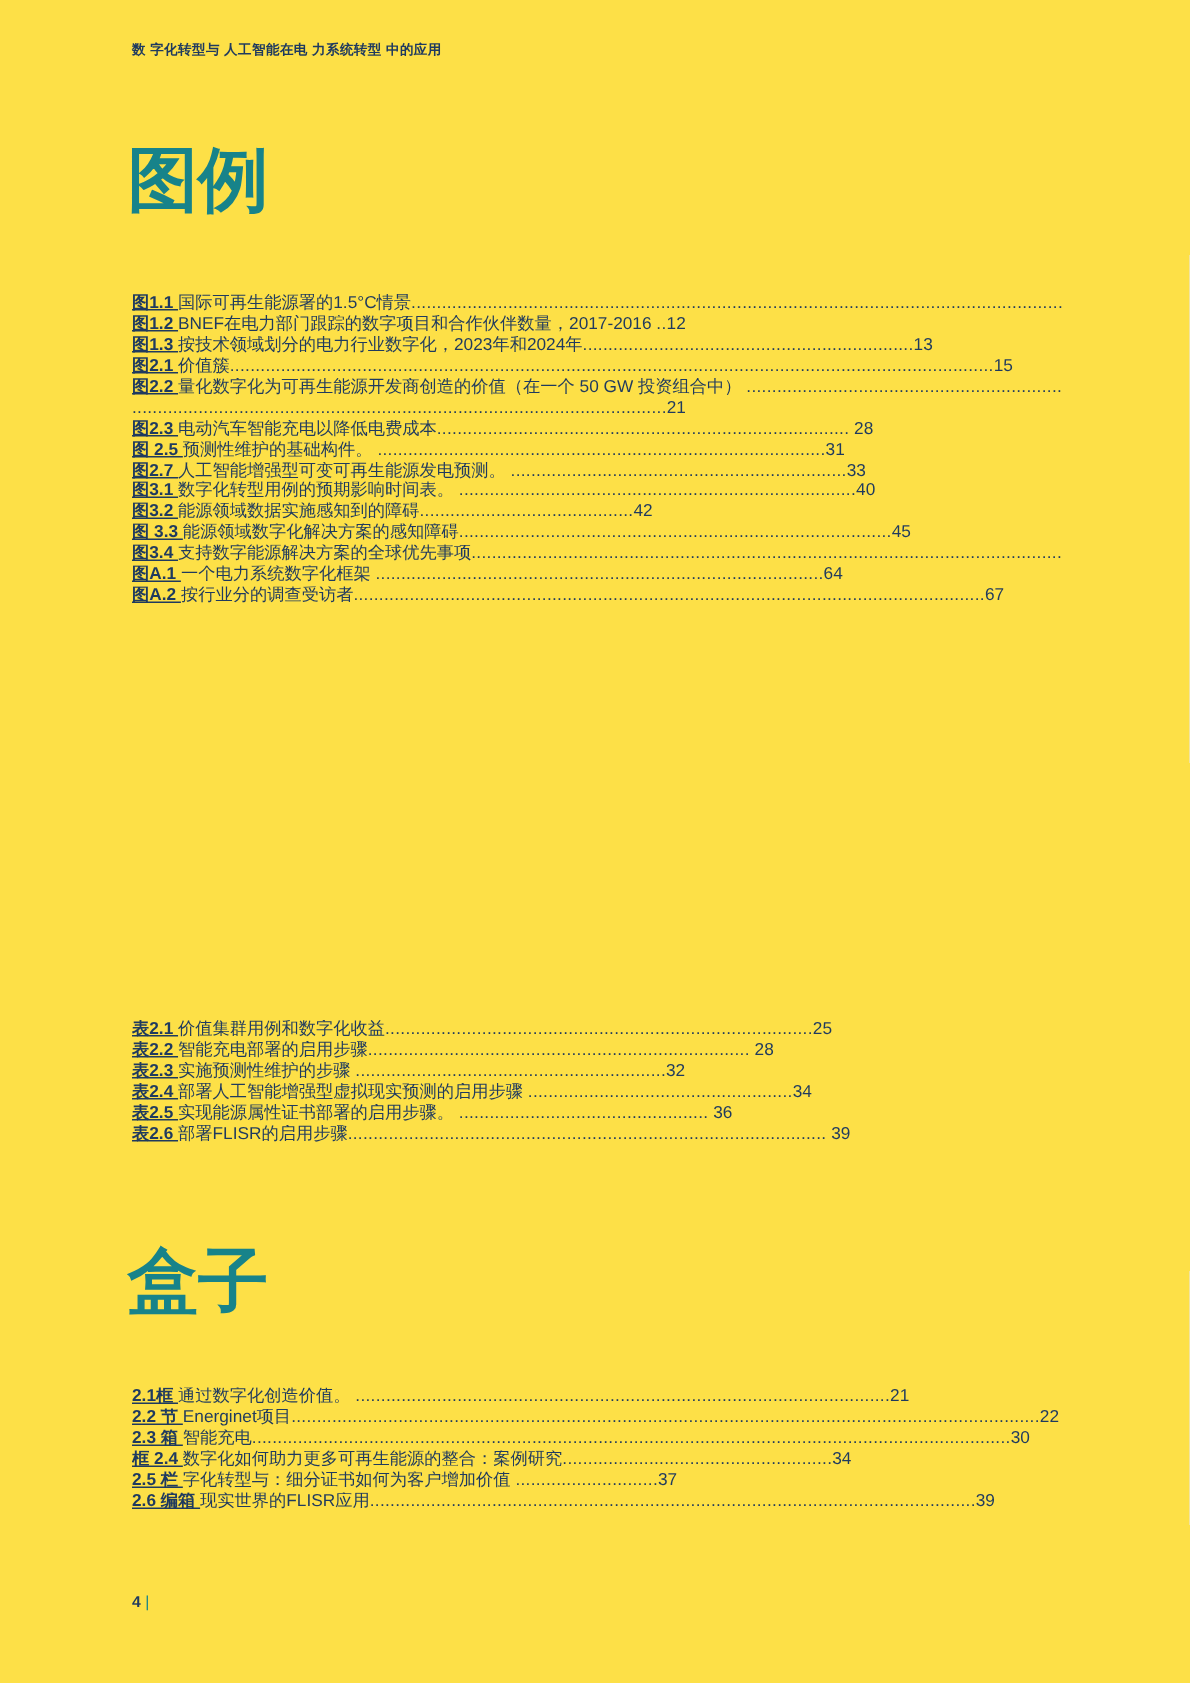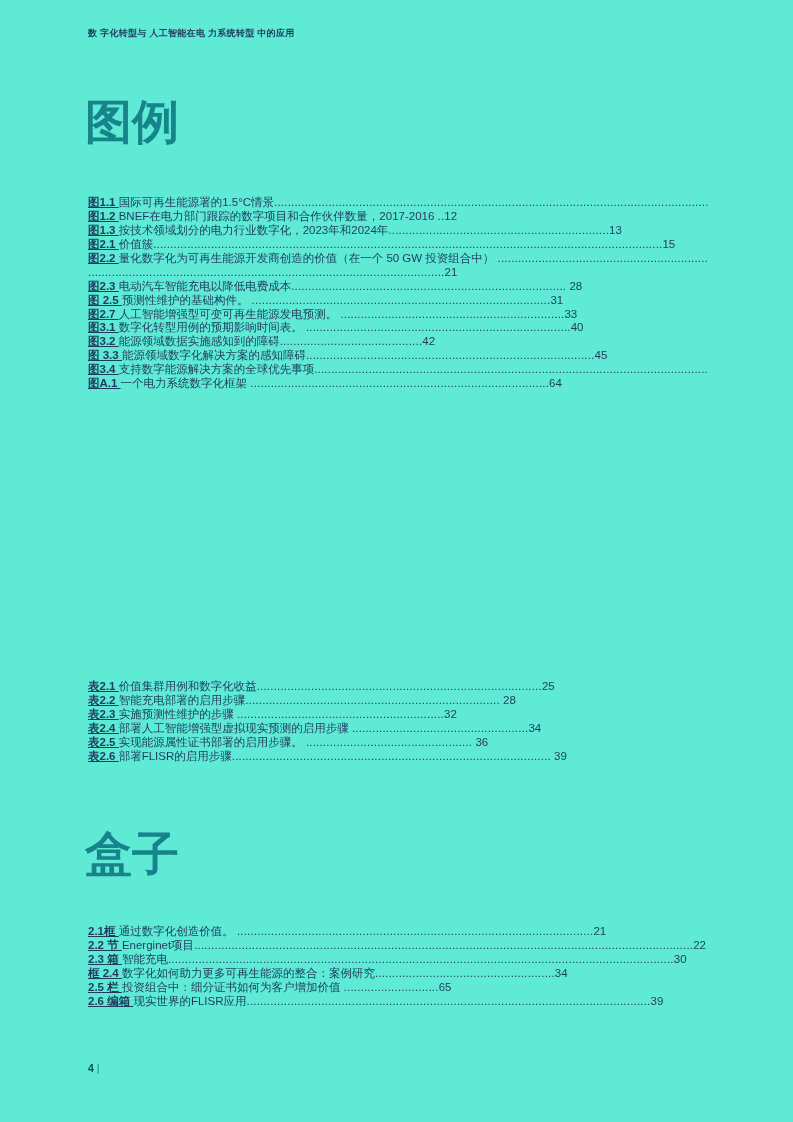--- a/index.html
+++ b/index.html
@@ -1,40 +1,40 @@
 <!DOCTYPE html>
 <html style="--teal: #17838A; --navy: #1F3A5F;"><head>
 <meta charset="utf-8">
 <style>
   html,body{margin:0;padding:0;background:#e8e8e8;}
   .page{
     position:relative;
     width:793px;height:1122px;
     margin:0 auto;
-    background:#5eead4;
+    background:#fde047;
     font-family:"Liberation Sans", sans-serif;
     color:var(--navy,#1F3A5F);
     overflow:hidden;
   }
   .running-header{
     position:absolute;left:88px;top:27px;
     font-size:9px;font-weight:700;
     color:var(--navy,#1F3A5F);
     letter-spacing:0.3px;
     white-space:nowrap;
   }
   .section-title{
     position:absolute;left:85px;
     font-size:47px;line-height:1.1;
     font-weight:700;
     color:var(--teal,#17838A);
     margin:0;
     white-space:nowrap;
   }
-  #figures-title{top:96px;}
+  #figures-title{top:96px;font-family:Liberation Serif, serif;}
   #tables-title{top:578px;}
   #boxes-title{top:828px;}
   .toc-list{
     position:absolute;left:88px;width:620px;
     font-size:11.5px;line-height:13.95px;
     overflow:hidden;
   }
   #figures-list{top:196px;}
   #tables-list{top:680px;}
   #boxes-list{top:925px;}
@@ -68,38 +68,39 @@
       <div class="toc-entry"><span class="entry-label">图2.2 </span><span class="entry-text">量化数字化为可再生能源开发商创造的价值（在一个 50 GW 投资组合中） </span><span class="entry-dots">...............................................................................................</span></div>
       <div class="toc-entry"><span class="entry-dots">.........................................................................................................</span><span class="entry-page">21</span></div>
       <div class="toc-entry"><span class="entry-label">图2.3 </span><span class="entry-text">电动汽车智能充电以降低电费成本</span><span class="entry-dots">.................................................................................</span><span class="entry-page"> 28</span></div>
       <div class="toc-entry"><span class="entry-label">图 2.5 </span><span class="entry-text">预测性维护的基础构件。 </span><span class="entry-dots">........................................................................................</span><span class="entry-page">31</span></div>
       <div class="toc-entry"><span class="entry-label">图2.7 </span><span class="entry-text">人工智能增强型可变可再生能源发电预测。 </span><span class="entry-dots">..................................................................</span><span class="entry-page">33</span></div>
       <div class="toc-entry"><span class="entry-label">图3.1 </span><span class="entry-text">数字化转型用例的预期影响时间表。 </span><span class="entry-dots">..............................................................................</span><span class="entry-page">40</span></div>
       <div class="toc-entry"><span class="entry-label">图3.2 </span><span class="entry-text">能源领域数据实施感知到的障碍</span><span class="entry-dots">..........................................</span><span class="entry-page">42</span></div>
       <div class="toc-entry"><span class="entry-label">图 3.3 </span><span class="entry-text">能源领域数字化解决方案的感知障碍</span><span class="entry-dots">.....................................................................................</span><span class="entry-page">45</span></div>
       <div class="toc-entry"><span class="entry-label">图3.4 </span><span class="entry-text">支持数字能源解决方案的全球优先事项</span><span class="entry-dots">.......................................................................................................................</span></div>
       <div class="toc-entry"><span class="entry-label">图A.1 </span><span class="entry-text">一个电力系统数字化框架 </span><span class="entry-dots">........................................................................................</span><span class="entry-page">64</span></div>
+      <div class="toc-entry"><span class="entry-label">图A.2 </span><span class="entry-text">按行业分的调查受访者</span><span class="entry-dots">............................................................................................................................</span><span class="entry-page">67</span></div>
     </div>
 
   <div class="toc-list" id="tables-list">
       <div class="toc-entry"><span class="entry-label">表2.1 </span><span class="entry-text">价值集群用例和数字化收益</span><span class="entry-dots">....................................................................................</span><span class="entry-page">25</span></div>
       <div class="toc-entry"><span class="entry-label">表2.2 </span><span class="entry-text">智能充电部署的启用步骤</span><span class="entry-dots">...........................................................................</span><span class="entry-page"> 28</span></div>
       <div class="toc-entry"><span class="entry-label">表2.3 </span><span class="entry-text">实施预测性维护的步骤 </span><span class="entry-dots">.............................................................</span><span class="entry-page">32</span></div>
       <div class="toc-entry"><span class="entry-label">表2.4 </span><span class="entry-text">部署人工智能增强型虚拟现实预测的启用步骤 </span><span class="entry-dots">....................................................</span><span class="entry-page">34</span></div>
       <div class="toc-entry"><span class="entry-label">表2.5 </span><span class="entry-text">实现能源属性证书部署的启用步骤。 </span><span class="entry-dots">.................................................</span><span class="entry-page"> 36</span></div>
       <div class="toc-entry"><span class="entry-label">表2.6 </span><span class="entry-text">部署FLISR的启用步骤</span><span class="entry-dots">..............................................................................................</span><span class="entry-page"> 39</span></div>
     </div>
 
   <h1 class="section-title" id="boxes-title">盒子</h1>
   <div class="toc-list" id="boxes-list">
       <div class="toc-entry"><span class="entry-label">2.1框 </span><span class="entry-text">通过数字化创造价值。 </span><span class="entry-dots">.........................................................................................................</span><span class="entry-page">21</span></div>
       <div class="toc-entry"><span class="entry-label">2.2 节 </span><span class="entry-text">Energinet项目</span><span class="entry-dots">...................................................................................................................................................</span><span class="entry-page">22</span></div>
       <div class="toc-entry"><span class="entry-label">2.3 箱 </span><span class="entry-text">智能充电</span><span class="entry-dots">.....................................................................................................................................................</span><span class="entry-page">30</span></div>
       <div class="toc-entry"><span class="entry-label">框 2.4 </span><span class="entry-text">数字化如何助力更多可再生能源的整合：案例研究</span><span class="entry-dots">.....................................................</span><span class="entry-page">34</span></div>
-      <div class="toc-entry"><span class="entry-label">2.5 栏 </span><span class="entry-text">投资组合中：细分证书如何为客户增加价值 </span><span class="entry-dots">............................</span><span class="entry-page">65</span></div>
+      <div class="toc-entry"><span class="entry-label">2.5 栏 </span><span class="entry-text">字化转型与：细分证书如何为客户增加价值 </span><span class="entry-dots">............................</span><span class="entry-page">37</span></div>
       <div class="toc-entry"><span class="entry-label">2.6 编箱 </span><span class="entry-text">现实世界的FLISR应用</span><span class="entry-dots">.......................................................................................................................</span><span class="entry-page">39</span></div>
     </div>
 
   <div class="page-footer">
     <span>4</span><span class="footer-sep">|</span>
   </div>
 
 </div>
 
 </body></html>

